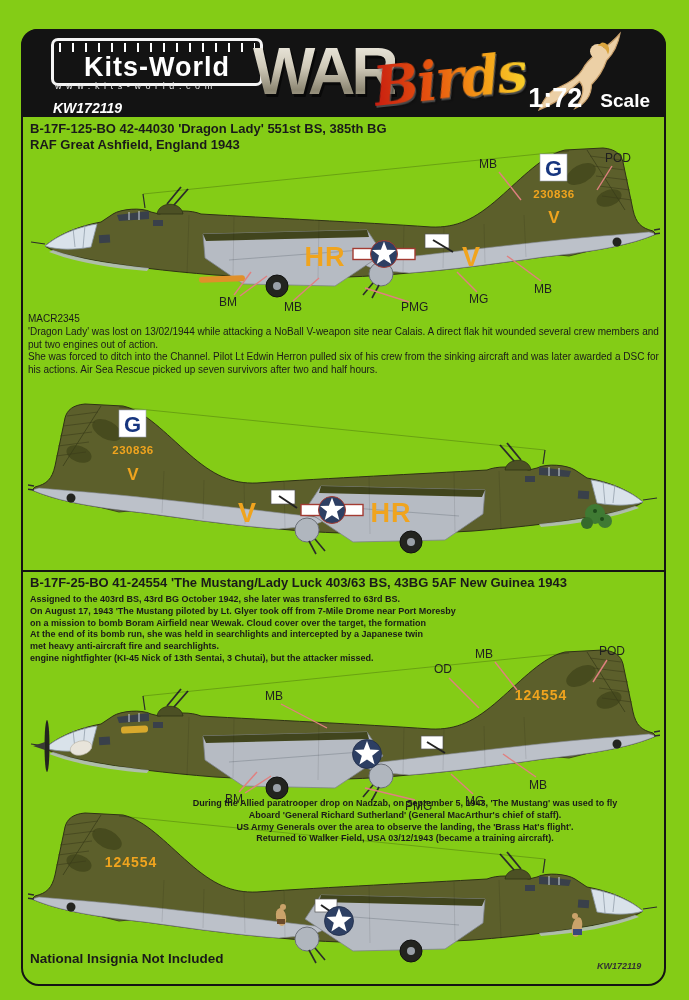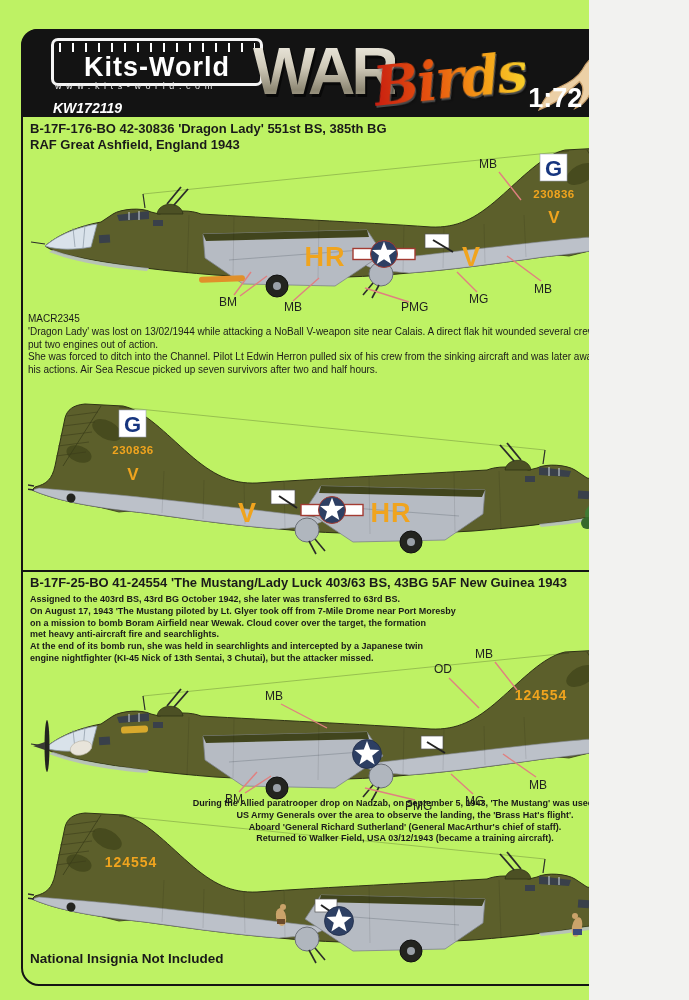--- a/index.html
+++ b/index.html
@@ -1,16 +1,16 @@
 <!DOCTYPE html>
 <html><head>
 <meta charset="utf-8">
 <style>
   html,body{margin:0;padding:0;background:#f2f2f0;}
-  #page{position:relative;width:589px;height:1000px;background:#bef264;overflow:hidden;
+  #page{position:relative;width:689px;height:1000px;background:#84cc16;overflow:hidden;
         font-family:"Liberation Sans",sans-serif;color:#1a1a1a;}
   
   .sheet-border{position:absolute;left:21px;top:29px;width:645px;height:957px;
         border:2.5px solid #141414;border-radius:18px;box-sizing:border-box;}
   
   .header{position:absolute;left:21px;top:29px;width:645px;height:88px;background:#131313;
         border-radius:16px 16px 0 0;overflow:hidden;}
   .logo-box{position:absolute;left:30px;top:9px;width:212px;height:48px;border:3px solid #f4f4f4;
         border-radius:7px;box-sizing:border-box;}
   .logo-box::before{content:"";position:absolute;left:5px;right:5px;top:2px;height:9px;
@@ -130,21 +130,21 @@
       <path d="M58,3 C53,9 47,13 43,16 C39,19 35,23 33,27 C30,32 24,36 17,39 C11,41 7,47 4,54 C11,51 17,48 21,44 C25,40 29,37 31,35 C35,39 33,46 28,53 C35,50 39,44 39,37 C43,33 47,27 49,21 C54,16 57,9 58,3 Z" fill="#ecd0a6" stroke="#c9a06c" stroke-width="0.8"></path>
       <circle cx="43" cy="15" r="5" fill="#ecd0a6"></circle>
       <path d="M46,9 C50,9 52,13 50,17 C49,13 46,11 43,11 Z" fill="#d9a43e"></path>
     </svg>
     <div class="scale-box">
       <span class="scale-val">1:72</span><span class="scale-word">Scale</span>
     </div>
   </div>
 
   <div class="sec-title" style="left:30px;top:121px;">
-    <div>B-17F-176-BO 42-30836 'Dragon Lady' 551st BS, 385th BG</div>
+    <div>B-17F-125-BO 42-44030 'Dragon Lady' 551st BS, 385th BG</div>
     <div>RAF Great Ashfield, England 1943</div>
   </div>
 
   <svg class="profile" style="left:28px;top:140px;" width="632" height="172" viewBox="0 0 630 172">
     <use href="#af"></use>
     <g>
       <rect x="170" y="136" width="46" height="6" rx="3" fill="#e0902a" transform="rotate(-2 193 139)"></rect>
     </g>
     <rect x="511" y="14" width="27" height="27" fill="#fff" stroke="#9aa0b5" stroke-width="0.6"></rect>
     <text x="524.5" y="36" text-anchor="middle" font-size="22" font-weight="700" fill="#16357f">G</text>
@@ -207,22 +207,22 @@
   </svg>
 
   <div class="divider" style="top:570px;"></div>
 
   <div class="sec-title" style="left:30px;top:575px;">B-17F-25-BO 41-24554 'The Mustang/Lady Luck 403/63 BS, 43BG 5AF New Guinea 1943</div>
 
   <div class="bold-lines" style="left:30px;top:594px;">
     <div>Assigned to the 403rd BS, 43rd BG October 1942, she later was transferred to 63rd BS.</div>
     <div>On August 17, 1943 'The Mustang piloted by Lt. Glyer took off from 7-Mile Drome near Port Moresby</div>
     <div>on a mission to bomb Boram Airfield near Wewak. Cloud cover over the target, the formation</div>
+    <div>At the end of its bomb run, she was held in searchlights and intercepted by a Japanese twin</div>
     <div>met heavy anti-aircraft fire and searchlights.</div>
-    <div>At the end of its bomb run, she was held in searchlights and intercepted by a Japanese twin</div>
     <div>engine nightfighter (KI-45 Nick of 13th Sentai, 3 Chutai), but the attacker missed.</div>
   </div>
 
   <svg class="profile" style="left:28px;top:642px;" width="632" height="172" viewBox="0 0 630 172">
     <use href="#af"></use>
     <g>
       <ellipse cx="18" cy="104" rx="2.5" ry="26" fill="#23241f"></ellipse>
       <polygon points="16,100 4,104 16,108" fill="#3a3a35"></polygon>
     </g>
     <g>
@@ -251,22 +251,22 @@
       <line class="cline" x1="386" y1="158" x2="336" y2="146"></line>
       <text class="callout" x="376" y="168">PMG</text>
       <line class="cline" x1="210" y1="150" x2="228" y2="130"></line>
       <line class="cline" x1="216" y1="151" x2="242" y2="134"></line>
       <text class="callout" x="196" y="161">BM</text>
     </g>
   </svg>
 
   <div class="bold-lines center-lines" style="left:150px;top:798px;width:510px;">
     <div>During the Allied paratrooper drop on Nadzab, on September 5, 1943, 'The Mustang' was used to fly</div>
+    <div>Aboard 'General Richard Sutherland' (General MacArthur's chief of staff).</div>
     <div>US Army Generals over the area to observe the landing, the 'Brass Hat's flight'.</div>
-    <div>Aboard 'General Richard Sutherland' (General MacArthur's chief of staff).</div>
     <div>Returned to Walker Field, USA 03/12/1943 (became a training aircraft).</div>
   </div>
 
   <svg class="profile" style="left:28px;top:805px;" width="632" height="172" viewBox="0 0 630 172">
     <g transform="translate(630,0) scale(-1,1)">
         <use href="#af"></use>
       </g>
     <text x="102" y="62" text-anchor="middle" font-size="14" class="yellow-code" letter-spacing="1">124554</text>
     <g>
       <ellipse cx="252" cy="112" rx="5" ry="9" fill="#caa36a" transform="rotate(-10 252 112)"></ellipse>

